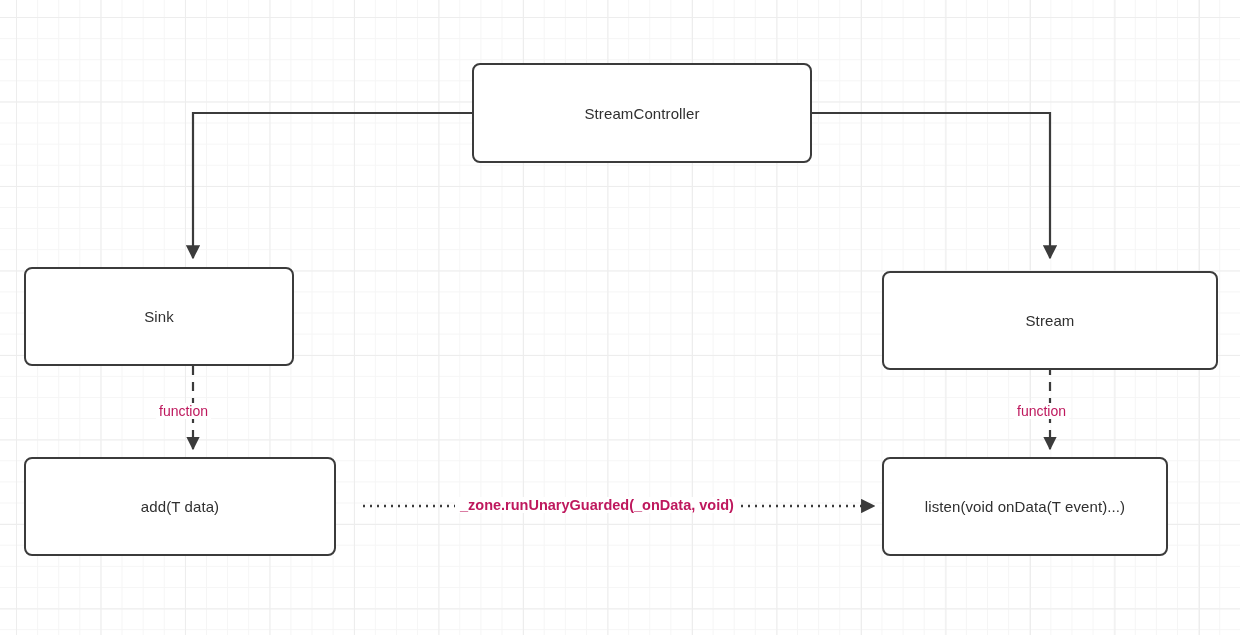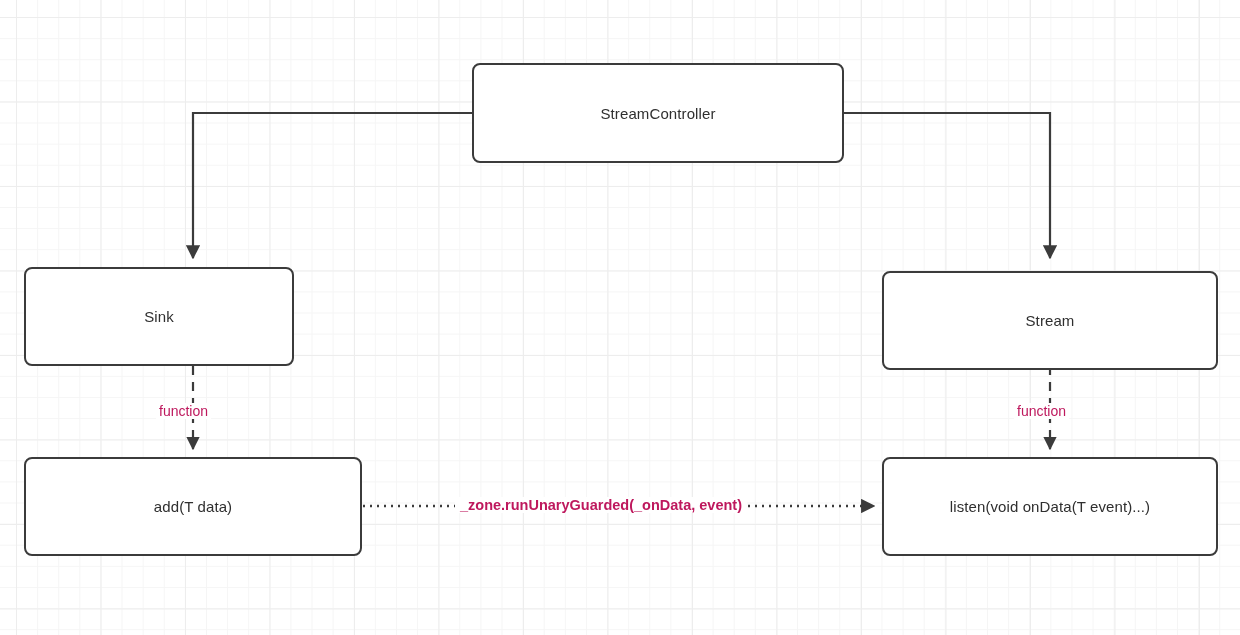--- a/index.html
+++ b/index.html
@@ -98,45 +98,45 @@
 
     <path d="M 812 113 L 1050 113 L 1050 258" fill="none" stroke="#3b3b3b" stroke-width="2.2" stroke-linecap="butt" stroke-linejoin="miter" marker-end="url(#arrow-solid)"></path>
 
     <path d="M 193 366 L 193 449" fill="none" stroke="#3b3b3b" stroke-width="2.2" stroke-dasharray="9 7" marker-end="url(#arrow-dashed)"></path>
 
     <path d="M 1050 366 L 1050 449" fill="none" stroke="#3b3b3b" stroke-width="2.2" stroke-dasharray="9 7" marker-end="url(#arrow-dashed)"></path>
 
     <path d="M 363 506 L 874 506" fill="none" stroke="#3b3b3b" stroke-width="2.4" stroke-dasharray="2 5" stroke-linecap="butt" marker-end="url(#arrow-dotted)"></path>
   </svg>
 
-  <div class="node" style="left:472px; top:63px; width:372px; height:100px;">
+  <div class="node" style="left:472px; top:63px; width:340px; height:100px;">
     <span class="node-label">StreamController</span>
   </div>
 
   <div class="node" style="left:24px; top:267px; width:270px; height:99px;">
     <span class="node-label">Sink</span>
   </div>
 
   <div class="node" style="left:882px; top:271px; width:336px; height:99px;">
     <span class="node-label">Stream</span>
   </div>
 
-  <div class="node" style="left:24px; top:457px; width:338px; height:99px;">
+  <div class="node" style="left:24px; top:457px; width:312px; height:99px;">
     <span class="node-label">add(T data)</span>
   </div>
 
-  <div class="node" style="left:882px; top:457px; width:336px; height:99px;">
+  <div class="node" style="left:882px; top:457px; width:286px; height:99px;">
     <span class="node-label">listen(void onData(T event)...)</span>
   </div>
 
   <div class="edge-label" style="left:156px; top:403px;">
     <span>function</span>
   </div>
 
   <div class="edge-label" style="left:1014px; top:403px;">
     <span>function</span>
   </div>
 
   <div class="edge-label strong" style="left:455px; top:497px;">
-    <span>_zone.runUnaryGuarded(_onData, event)</span>
+    <span>_zone.runUnaryGuarded(_onData, void)</span>
   </div>
 
 </div>
 
 </body></html>

